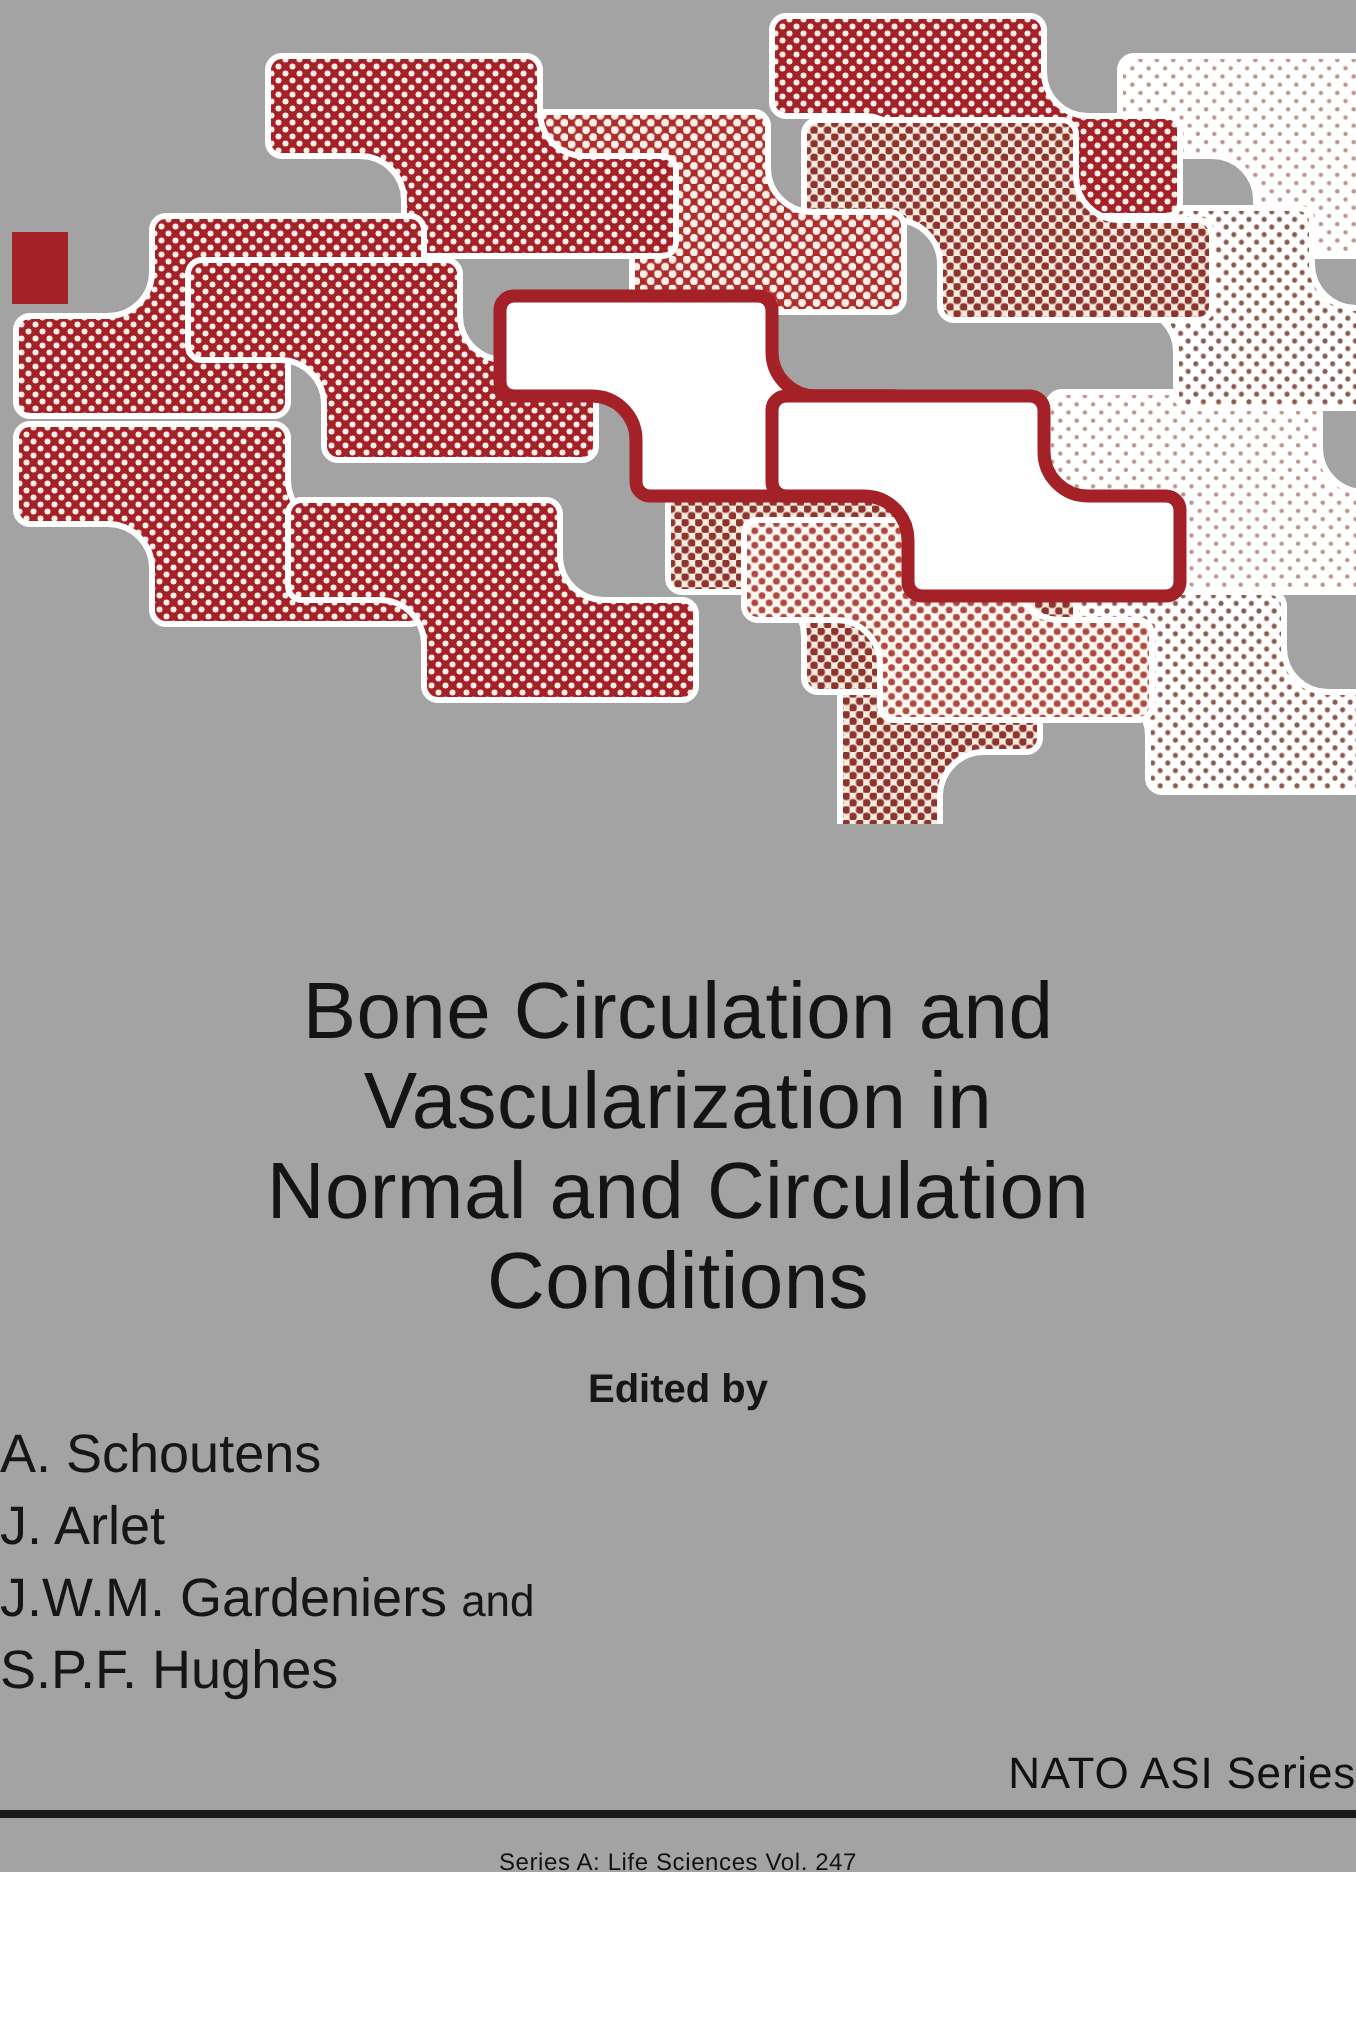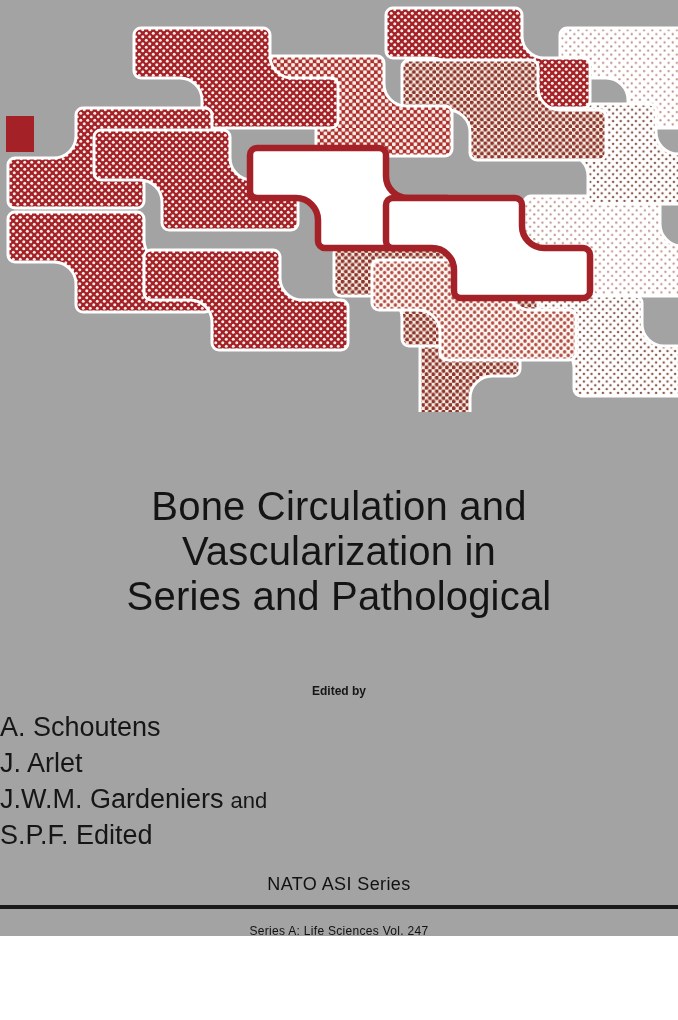--- a/index.html
+++ b/index.html
@@ -13,30 +13,30 @@
   }
   .artwork{position:absolute;top:0;left:0;}
   .title{
     position:absolute;top:484px;left:0;width:678px;
     text-align:center;
     font-size:40px;line-height:45px;font-weight:400;
     letter-spacing:0.2px;color:#141414;
   }
   .edited-by{
     position:absolute;top:684px;left:0;width:678px;
-    text-align:center;font-size:12px;font-weight:600;color:#161616;
+    text-align:center;font-size:20px;font-weight:600;color:#161616;
   }
   .editors{
     position:absolute;top:710px;left:0;width:678px;
     text-align:left;font-size:27px;line-height:34px;font-weight:400;color:#161616;
   }
   .editor-suffix{font-size:22px;margin-left:7px;}
   .series-name{
     position:absolute;top:874px;left:0;width:678px;
-    text-align:center;font-size:18px;letter-spacing:0.4px;color:#111111;
+    text-align:right;font-size:22px;letter-spacing:0.4px;color:#111111;
   }
   .rule{
     position:absolute;top:905px;left:0;width:678px;height:4px;
     background:#1a1a1a;
   }
   .series-detail{
     position:absolute;top:924px;left:0;width:678px;
     text-align:center;font-size:12px;letter-spacing:0.3px;color:#111111;
   }
 </style>
@@ -111,37 +111,38 @@
 
     <g fill="#ffffff" stroke="#a32127" stroke-width="6.5" stroke-linejoin="round">
       <use href="#pz" transform="translate(250,148)"></use>
       <use href="#pz" transform="translate(386,198)"></use>
     </g>
   </svg>
 
   <div class="title">
     <div>Bone Circulation and</div>
     <div>Vascularization in</div>
-    <div>Series and Pathological</div>
+    <div>Normal and Circulation</div>
+    <div>Conditions</div>
   </div>
 
   <div class="edited-by">Edited by</div>
 
   <div class="editors">
     <div class="editor-line">
       <span>A. Schoutens</span><span class="editor-suffix"></span>
     </div>
     <div class="editor-line">
       <span>J. Arlet</span><span class="editor-suffix"></span>
     </div>
     <div class="editor-line">
       <span>J.W.M. Gardeniers</span><span class="editor-suffix">and</span>
     </div>
     <div class="editor-line">
-      <span>S.P.F. Edited</span><span class="editor-suffix"></span>
+      <span>S.P.F. Hughes</span><span class="editor-suffix"></span>
     </div>
   </div>
 
   <div class="series-name">NATO ASI Series</div>
   <div class="rule"></div>
   <div class="series-detail">Series A: Life Sciences Vol. 247</div>
 
 </div>
 
 </body></html>

